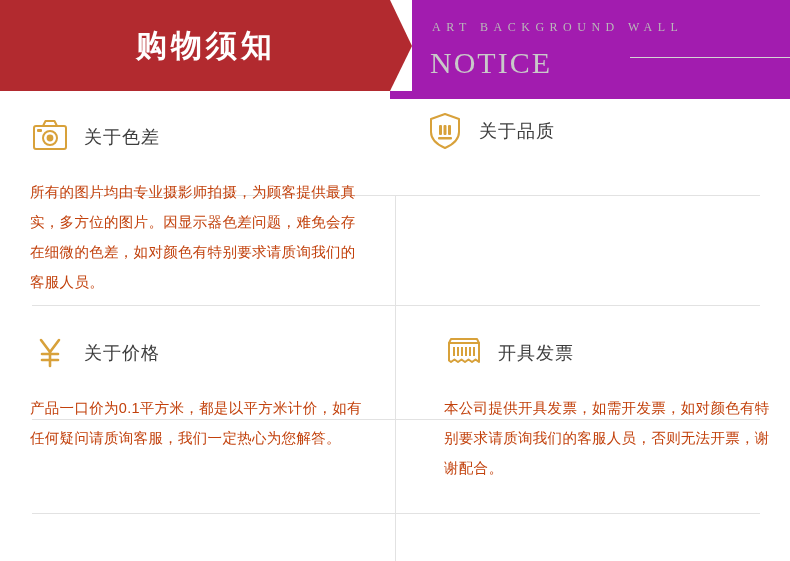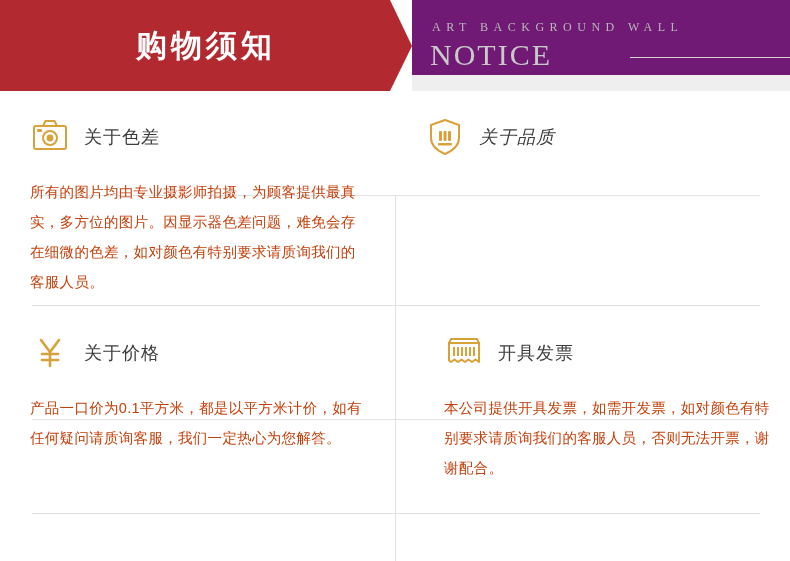--- a/index.html
+++ b/index.html
@@ -38,23 +38,23 @@
   .header-title {
     color: #ffffff;
     font-size: 31px;
     font-weight: bold;
     letter-spacing: 4px;
     line-height: 1;
     padding-left: 6px;
   }
   .header-right {
     flex: 1;
-    height: 75px;
-    position: relative;
-    background: #701a75;
+    height: 99px;
+    position: relative;
+    background: #a21caf;
   }
   .header-tri {
     position: absolute;
     left: 0;
     top: 0;
     width: 0;
     height: 0;
     border-top: 46px solid #ffffff;
     border-bottom: 45px solid #ffffff;
     border-left: 22px solid #b22a2f;
@@ -64,21 +64,21 @@
     left: 42px;
     top: 20px;
     color: #b9b9b9;
     font-size: 12px;
     letter-spacing: 5.5px;
     font-family: "Liberation Serif", serif;
   }
   .header-en-big {
     position: absolute;
     left: 40px;
-    top: 38px;
+    top: 46px;
     color: #c9c9c9;
     font-size: 30px;
     letter-spacing: 2px;
     font-family: "Liberation Serif", serif;
     line-height: 1.1;
   }
   .header-rule {
     position: absolute;
     left: 240px;
     top: 57px;
@@ -112,21 +112,21 @@
   .hline.h1 { top: 104px; }
   .hline.h2 { top: 214px; }
   .hline.h3 { top: 328px; }
   .hline.h4 { top: 422px; }
 
   .cell {
     position: absolute;
     width: 360px;
   }
   .cell.c1 { left: 30px;  top: 22px; }
-  .cell.c2 { left: 425px; top: 22px; font-style: italic; }
+  .cell.c2 { left: 425px; top: 16px; }
   .cell.c3 { left: 30px;  top: 238px; }
   .cell.c4 { left: 444px; top: 238px; }
 
   .cell-head {
     display: flex;
     align-items: center;
     height: 48px;
   }
   .icon-box {
     width: 40px;

